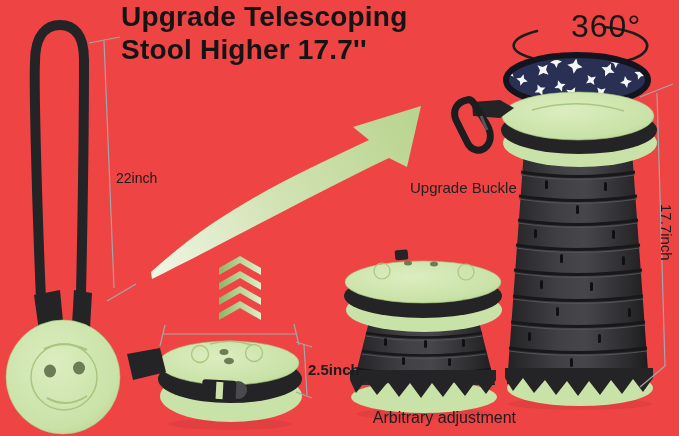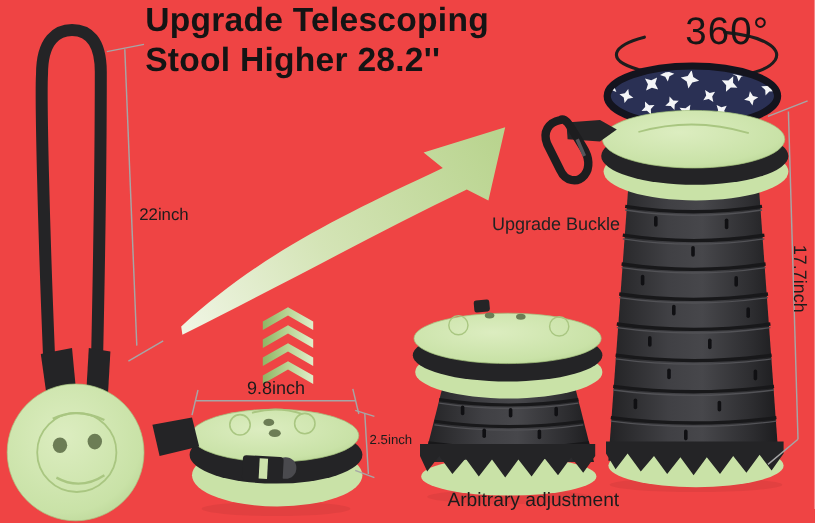--- a/index.html
+++ b/index.html
@@ -6,21 +6,21 @@
   .canvas{
     position:relative;width:679px;height:436px;background:#ef4444;overflow:hidden;
     font-family:"Liberation Sans", sans-serif;color:var(--text-dark,#1c1c1c);
   }
   svg{position:absolute;left:0;top:0;}
   .label{position:absolute;white-space:nowrap;color:var(--text-dark,#1c1c1c);z-index:5;}
   .title{left:121px;top:0;font-size:28px;line-height:33px;font-weight:600;color:#141414;letter-spacing:.2px;}
   .rot{left:529px;top:8px;font-size:32px;font-weight:400;letter-spacing:1px;color:#161616;margin-left:42px;}
   .l22{left:116px;top:170px;font-size:14px;text-align:center;}
   .l98{left:164px;top:315px;width:132px;text-align:center;font-size:15px;}
-  .l25{left:308px;top:361px;font-size:11px;}
+  .l25{left:308px;top:361px;font-size:15px;font-weight:bold;}
   .lbuck{left:410px;top:179px;font-size:15px;color:#222;}
   .ladj{left:338px;top:409px;width:178px;text-align:right;font-size:16px;}
   .l177{left:658px;top:204px;font-size:15px;writing-mode:vertical-rl;}
   
   .green{fill:var(--stool-green,#c9e2a7);}
   .greenln{stroke:var(--stool-green-dark,#a9c681);fill:none;}
   .hole{fill:var(--hole-olive,#6c7d55);}
   .blackp{fill:var(--strap-black,#242426);}
   .strapln{stroke:var(--strap-black,#242426);fill:none;}
   .ridge{stroke:var(--body-shadow,#18181a);fill:none;}
@@ -231,24 +231,23 @@
 
     <g>
       <line class="measure" x1="640" y1="97" x2="673" y2="84"></line>
       <line class="measure" x1="657" y1="93" x2="665" y2="366"></line>
       <line class="measure" x1="665" y1="366" x2="640" y2="387"></line>
     </g>
   </svg>
 
   <div class="label title">
     <div>Upgrade Telescoping</div>
-    <div>Stool Higher 28.2''</div>
+    <div>Stool Higher 17.7''</div>
   </div>
 
   <div class="label rot">360°</div>
   <div class="label l22">22inch</div>
-  <div class="label l98">9.8inch</div>
   <div class="label l25">2.5inch</div>
   <div class="label l177">17.7inch</div>
   <div class="label lbuck">Upgrade Buckle</div>
   <div class="label ladj">Arbitrary adjustment</div>
 
 </div>
 
 </body></html>

